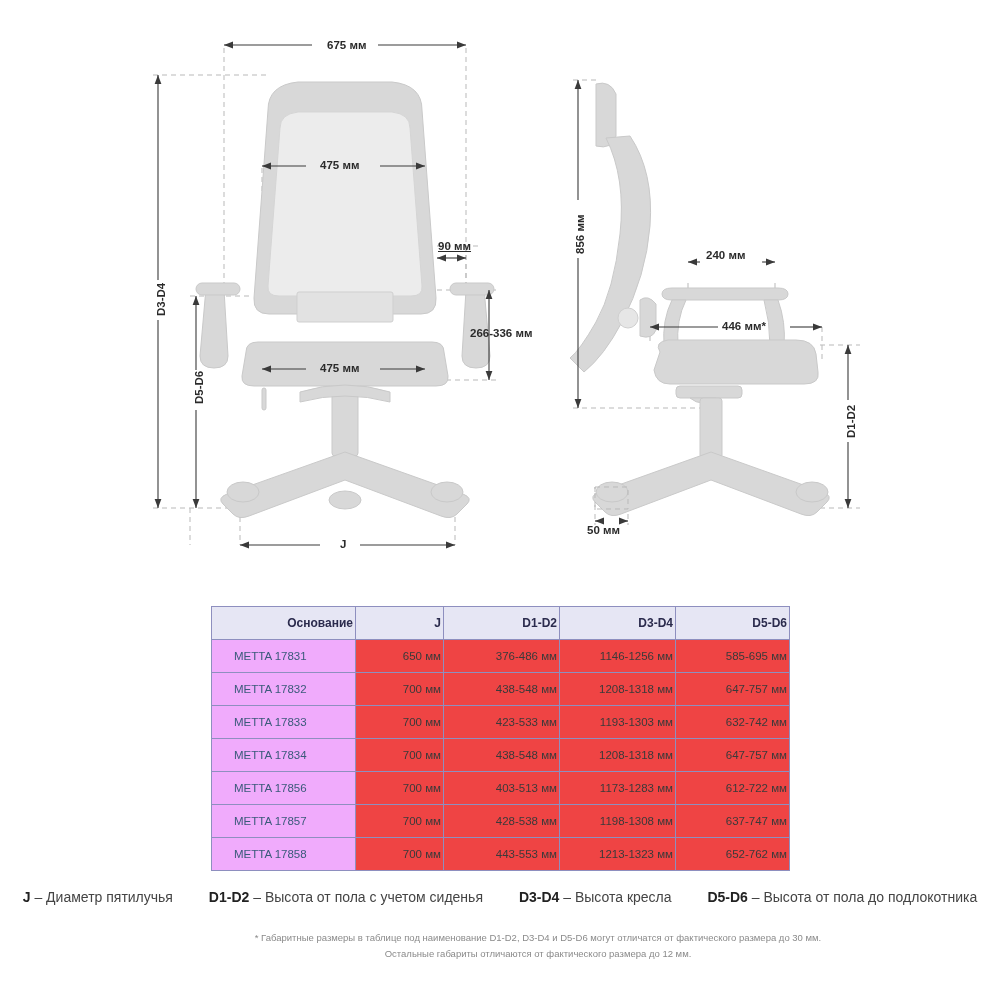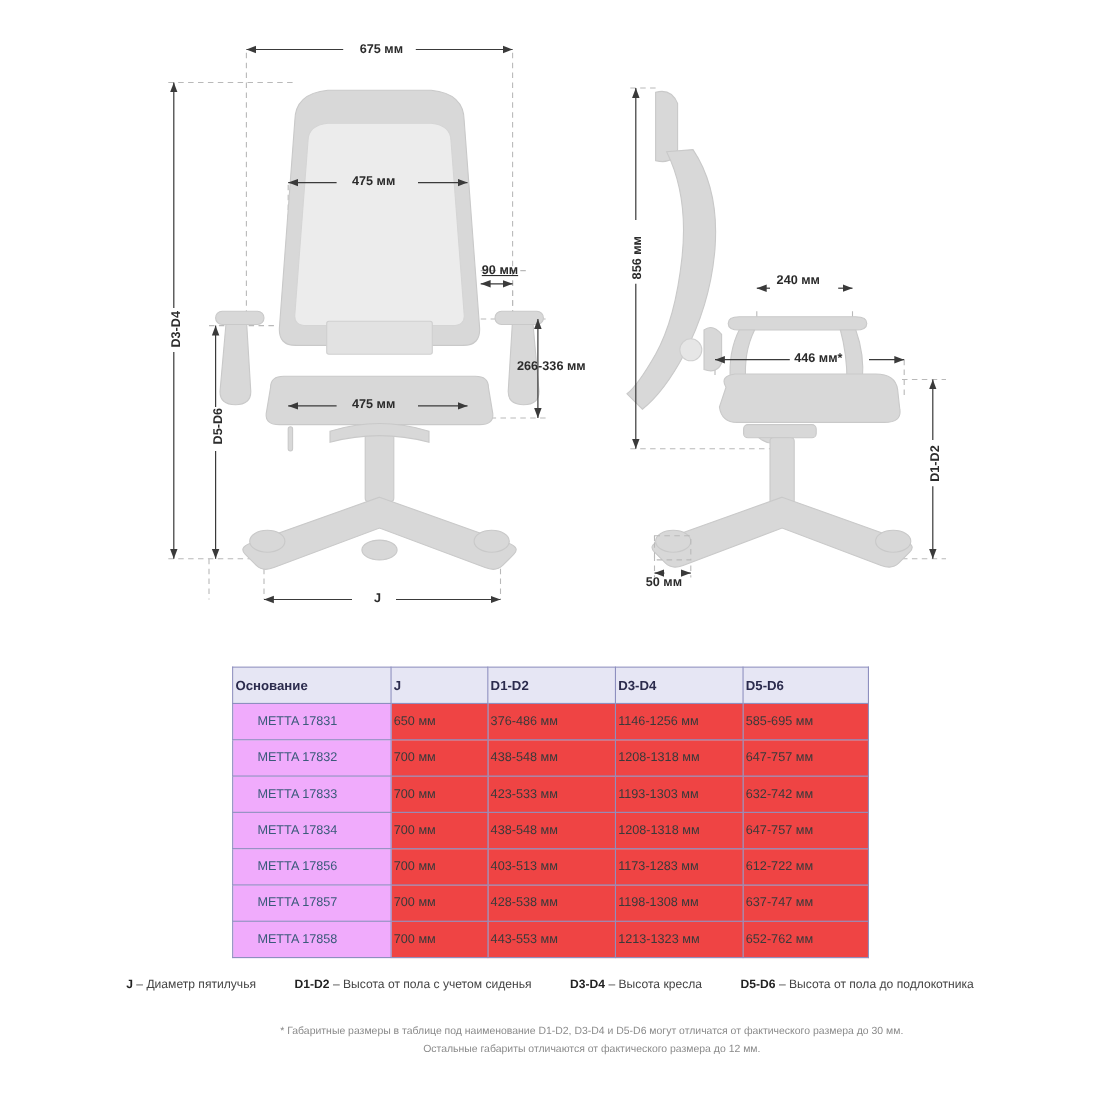--- a/index.html
+++ b/index.html
@@ -32,21 +32,21 @@
   }
   table.specs{
     border-collapse:collapse;
     width:578px;
     table-layout:fixed;
   }
   table.specs th, table.specs td{
     border:1px solid #8e8fbf;
     height:32px;
     font-size:11.5px;
-    text-align:left;
+    text-align:right;
     color:#3a3a5c;
     padding:0 2px;
   }
   table.specs thead th{
     background:#e6e6f4;
     font-weight:bold;
     font-size:12px;
     color:#2b2b4d;
   }
   table.specs tbody td:first-child{
@@ -63,21 +63,21 @@
   col.c1{width:88px}
   col.c2{width:116px}
   col.c3{width:116px}
   col.c4{width:114px}
 
   .legend{
     position:absolute;
     left:0; top:889px;
     width:1000px;
     text-align:center;
-    font-size:11px;
+    font-size:14px;
     color:#444;
   }
   .legend .key{font-weight:bold;color:#222;}
   .legend .seg{display:inline-block;margin:0 16px;}
 
   .footnote{
     position:absolute;
     left:0; top:930px;
     width:1000px;
     text-align:center;

